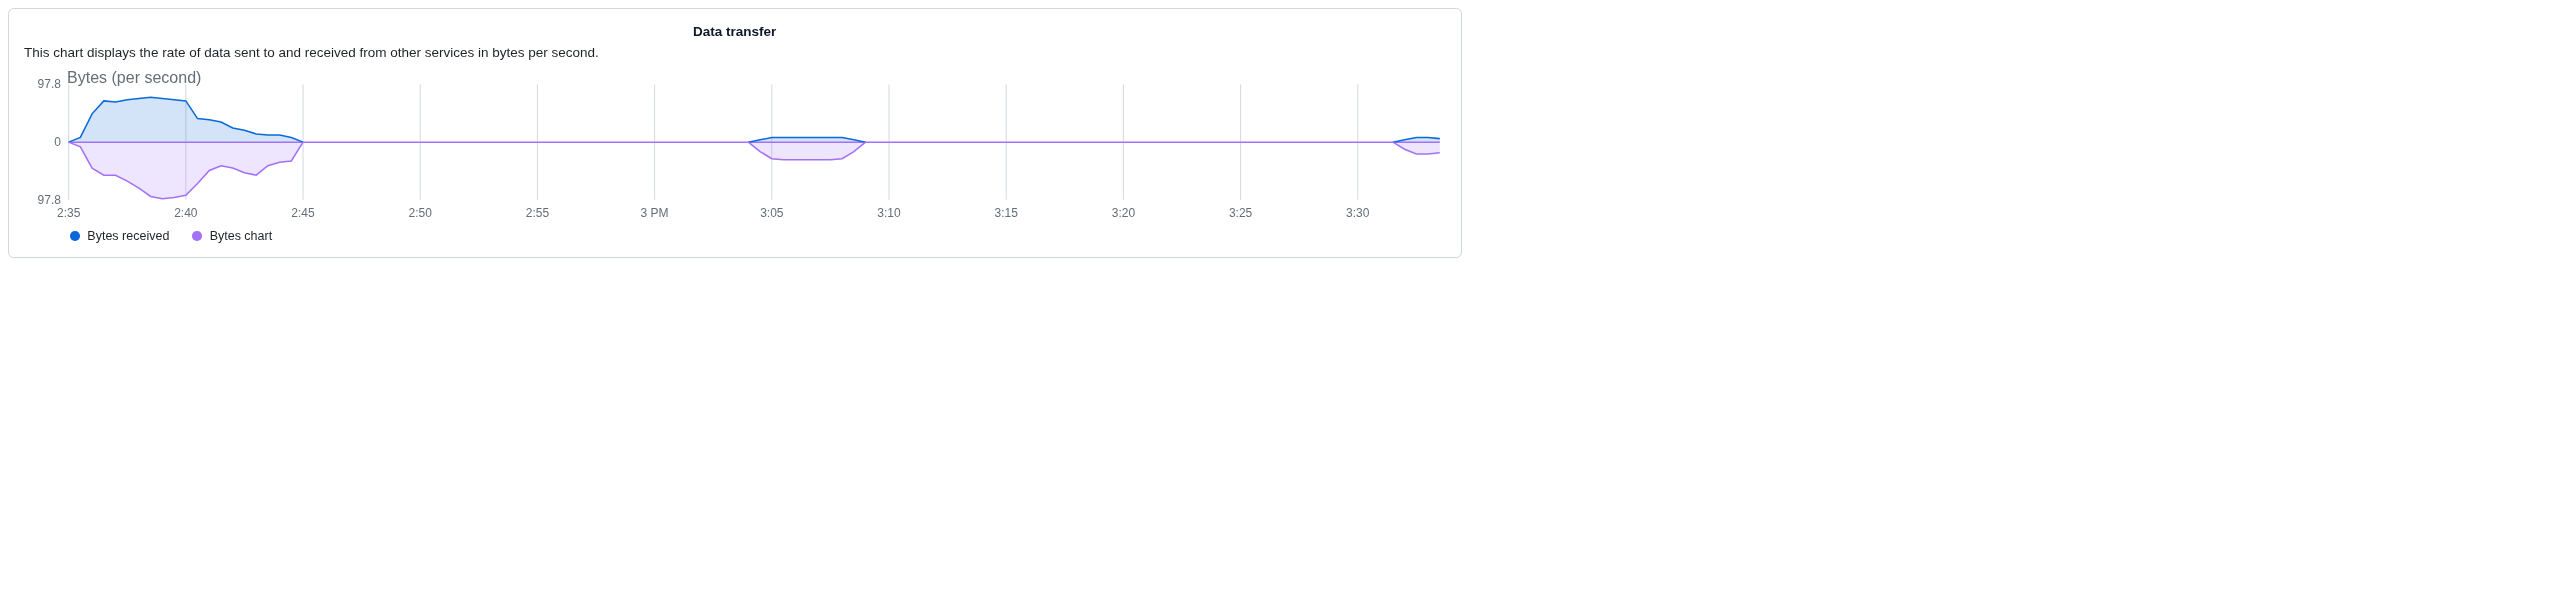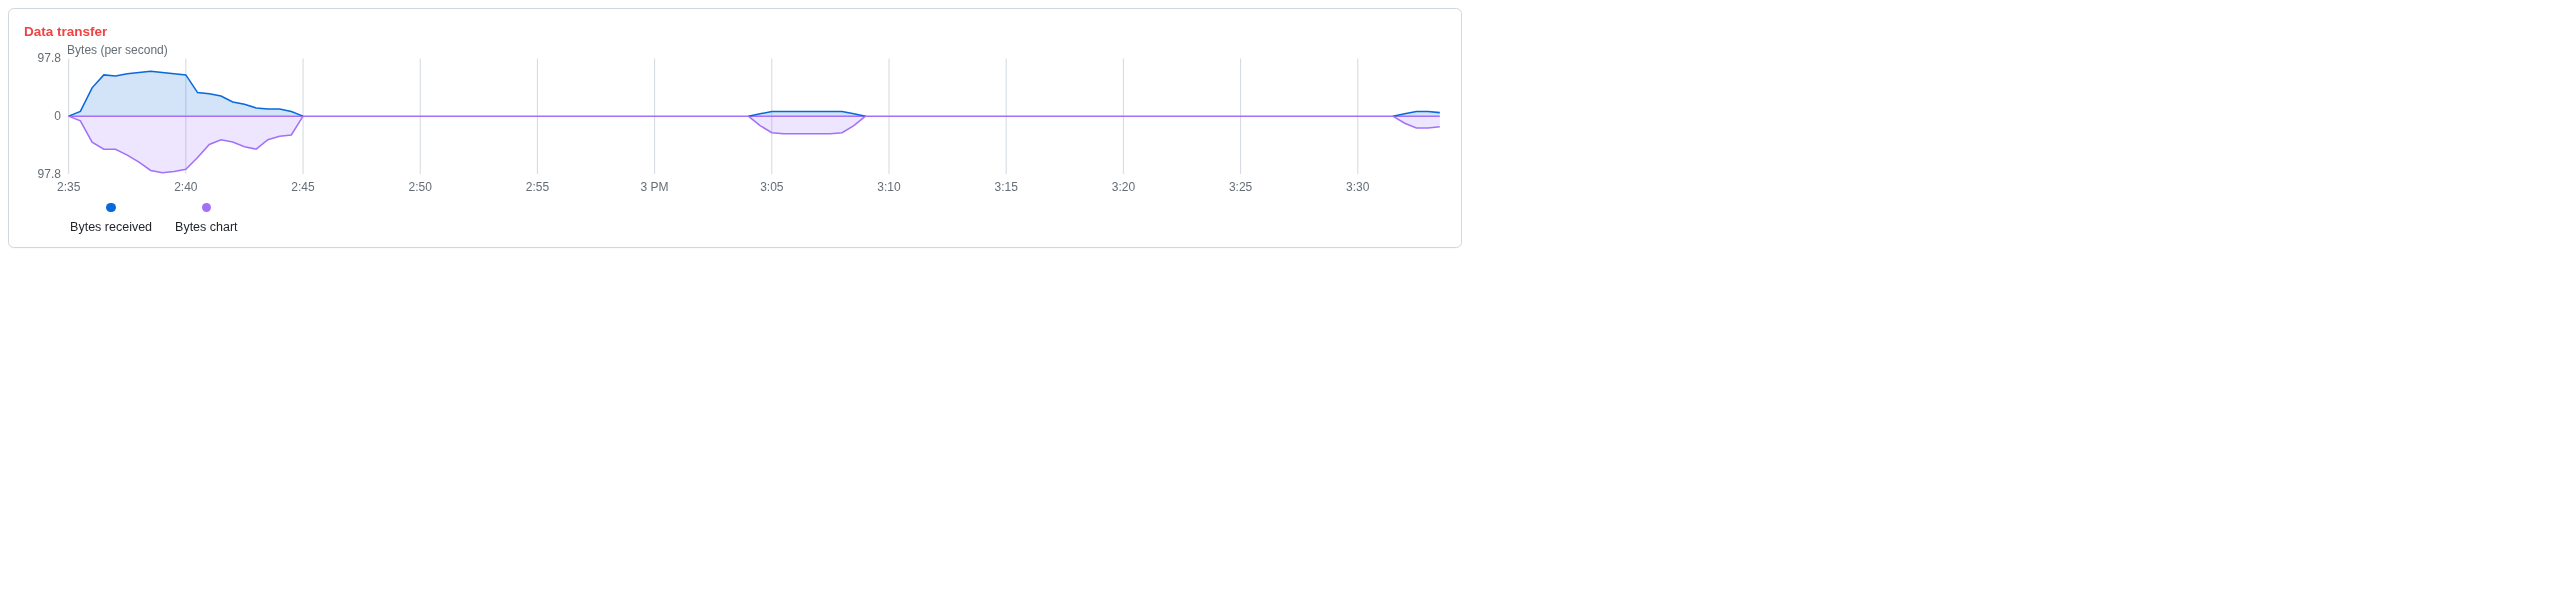--- a/index.html
+++ b/index.html
@@ -1,36 +1,37 @@
 <!DOCTYPE html>
 <html><head>
 <meta charset="utf-8">
 <style>
   html,body{margin:0;padding:0;background:#fff;font-family:-apple-system,BlinkMacSystemFont,"Segoe UI",Helvetica,Arial,sans-serif;color:#1f2328;}
   .card{border:1px solid #d0d7de;border-radius:5.8px;margin:7.7px;padding:15.4px 15.4px 7.7px 15.4px;box-shadow:0 1px 0 rgba(27,31,36,0.02);width:1454px;box-sizing:border-box;}
-  .title{font-size:13.5px;font-weight:600;margin:0 0 5.8px 0;color:#ef4444;}
+  .title{font-size:13.5px;font-weight:600;margin:0 0 5.8px 0;color:#0f172a;text-align:center;}
   .desc{font-size:13.5px;font-weight:400;margin:0 0 11.5px 0;color:#1f2328;}
   .chart-wrap{position:relative;}
-  .ylabel{font-size:12px;color:#656d76;position:absolute;left:43px;top:-1.9px;}
+  .ylabel{font-size:16px;color:#656d76;position:absolute;left:43px;top:-1.9px;}
   .legend{display:flex;gap:23px;margin:7.7px 0 5.8px 46px;align-items:center;}
-  .legend-item{display:flex;align-items:center;gap:7.7px;font-size:12.5px;color:#1f2328;flex-direction:column;}
+  .legend-item{display:flex;align-items:center;gap:7.7px;font-size:12.5px;color:#1f2328;}
   .swatch{width:9.6px;height:9.6px;border-radius:50%;display:inline-block;}
   svg{display:block;}
   .gridline{stroke:#d0d7de;stroke-width:1;}
   .baseline{stroke:#a371f7;stroke-width:1.5;}
   .series-recv-fill{fill:rgba(9,105,218,0.18);}
   .series-recv-stroke{stroke:#0969da;stroke-width:1.6;fill:none;}
   .series-sent-fill{fill:rgba(163,113,247,0.18);}
   .series-sent-stroke{stroke:#a371f7;stroke-width:1.6;fill:none;}
 </style>
 </head>
 <body>
 
 <div class="card">
   <h3 class="title">Data transfer</h3>
+  <p class="desc">This chart displays the rate of data sent to and received from other services in bytes per second.</p>
 
   <div class="chart-wrap">
     <span class="ylabel">Bytes (per second)</span>
     <svg id="chart-svg" width="1422" height="150" viewBox="0 0 1478 156">
         <line x1="46" y1="14" x2="46" y2="134" class="gridline"></line>
         <text x="46" y="152" text-anchor="middle" class="" style="font-size: 12.5px; fill: rgb(101, 109, 118);">2:35</text>
         <line x1="167.8803418803419" y1="14" x2="167.8803418803419" y2="134" class="gridline"></line>
         <text x="167.8803418803419" y="152" text-anchor="middle" class="" style="font-size: 12.5px; fill: rgb(101, 109, 118);">2:40</text>
         <line x1="289.7606837606838" y1="14" x2="289.7606837606838" y2="134" class="gridline"></line>
         <text x="289.7606837606838" y="152" text-anchor="middle" class="" style="font-size: 12.5px; fill: rgb(101, 109, 118);">2:45</text>

